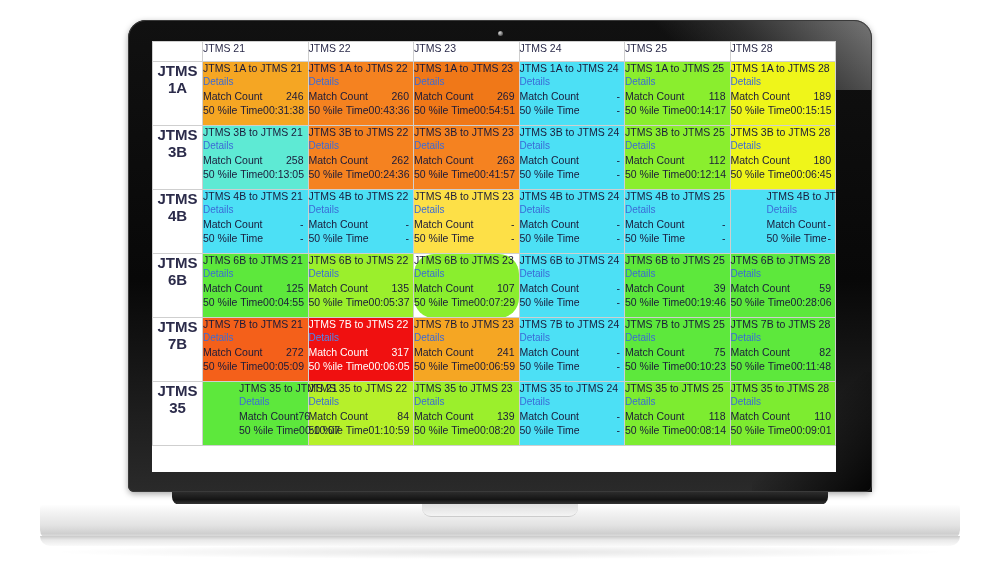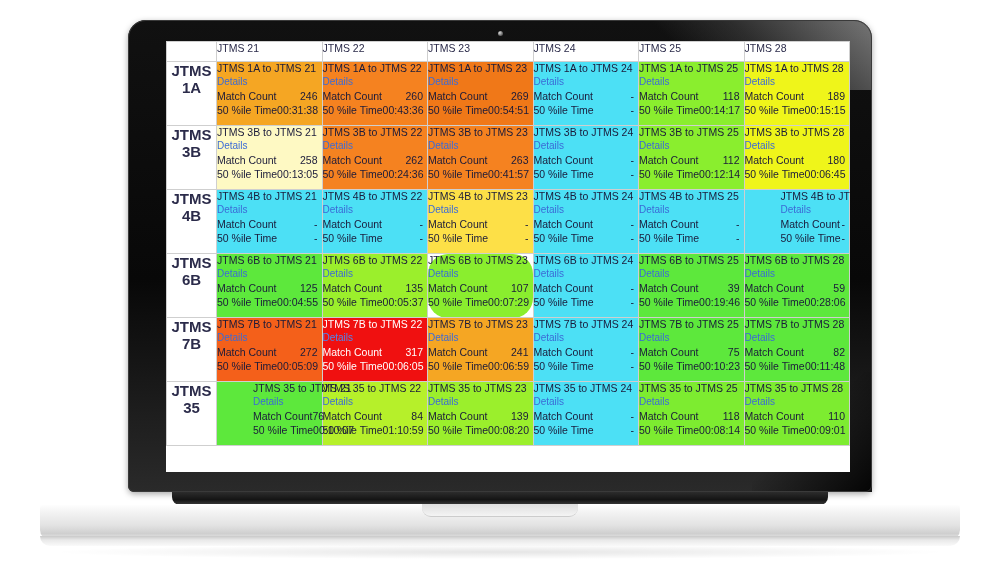--- a/index.html
+++ b/index.html
@@ -53,21 +53,21 @@
   .camera {
     position: absolute;
     left: 50%; top: 11px;
     width: 5px; height: 5px;
     margin-left: -2.5px;
     border-radius: 50%;
     background: radial-gradient(circle at 35% 35%, #d8d8d8, #6a6a6a 60%, #333 100%);
   }
   .screen {
     position: absolute;
-    left: 166px; top: 41px;
+    left: 152px; top: 41px;
     width: 684px; height: 431px;
     background: #ffffff;
     overflow: hidden;
   }
 
   
   .base {
     position: absolute;
     left: 40px; top: 504px;
     width: 920px; height: 36px;
@@ -265,21 +265,21 @@
                 <span class="v">189</span>
               </div>
               <div class="kv">
                 <span class="k">50 %ile Time</span>
                 <span class="v">00:15:15</span>
               </div>
             </td>
           </tr>
           <tr>
             <th class="row-head">JTMS 3B</th>
-            <td class="cell" style="background: #fef9c3;">
+            <td class="cell" style="background: #5eead4;">
               <div class="cell-title">JTMS 3B to JTMS 21</div>
               <a class="cell-link">Details</a>
               <div class="kv">
                 <span class="k">Match Count</span>
                 <span class="v">258</span>
               </div>
               <div class="kv">
                 <span class="k">50 %ile Time</span>
                 <span class="v">00:13:05</span>
               </div>

